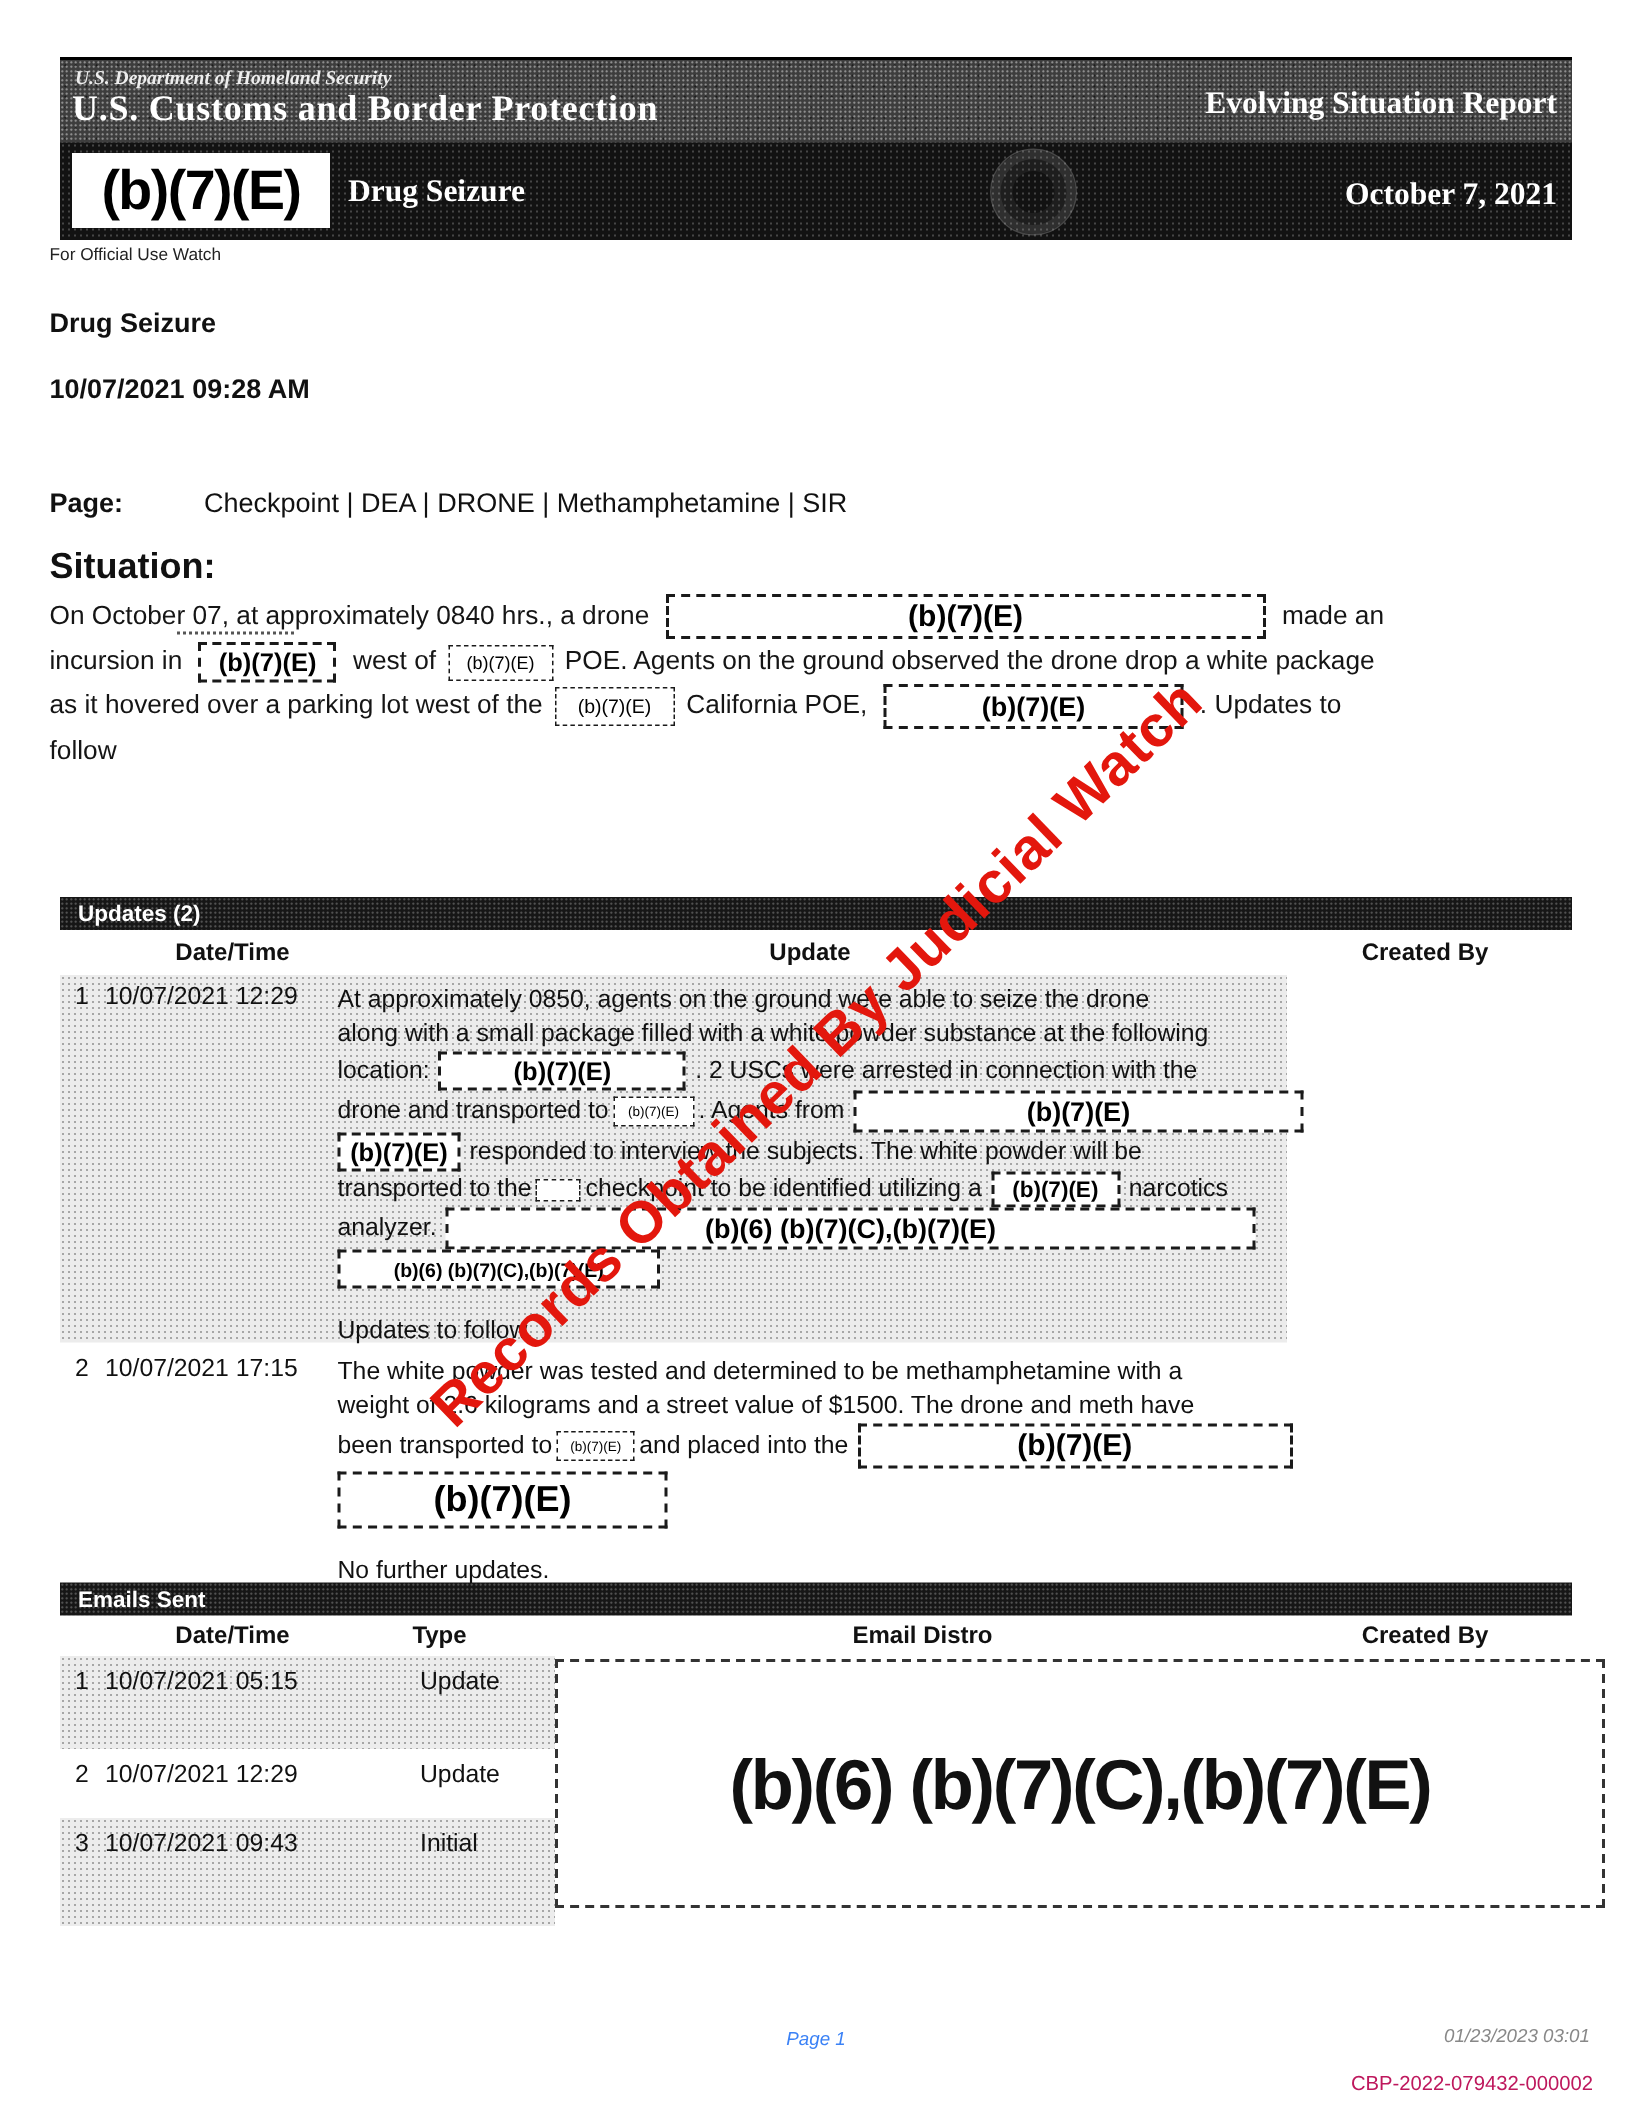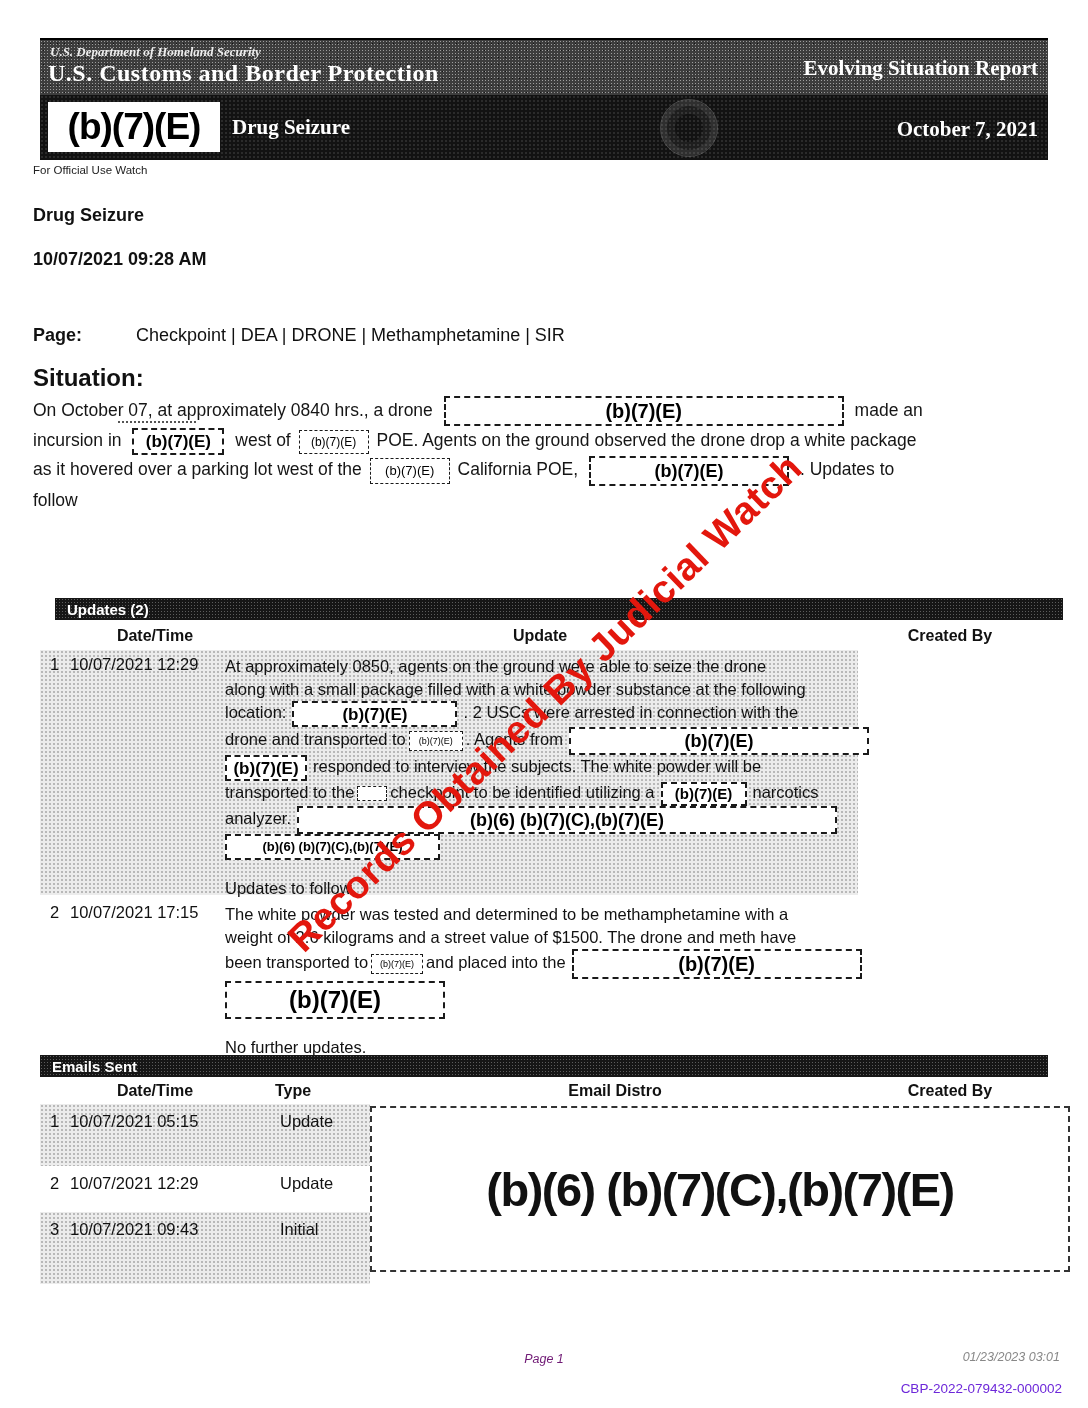--- a/index.html
+++ b/index.html
@@ -47,21 +47,21 @@
   .rc{display:inline-flex;align-items:center;justify-content:center;background:#fff;
       border:2px dashed #1a1a1a;font-weight:bold;color:#000;vertical-align:middle;
       margin:0 6px;box-sizing:border-box;line-height:1;}
   .rn{font-weight:normal;border-width:1px;margin:0 3px;}
 
   
   .sec-bar{position:absolute;left:40px;width:1008px;height:22px;background-color:#161616;
       background-image:radial-gradient(rgba(255,255,255,.3) .5px,transparent .9px);
       background-size:3px 3px;color:#fff;font-weight:bold;font-size:15px;}
   .sec-bar .lbl{position:absolute;left:12px;top:3px;}
-  #updates-bar{top:598px;margin-left:15px;} #emails-bar{top:1055px;}
+  #updates-bar{top:598px;} #emails-bar{top:1055px;}
   .thead{position:absolute;left:0;width:1088px;font-weight:bold;font-size:16px;}
   #u-head{top:627px;} #e-head{top:1082px;}
   .th{position:absolute;text-align:center;}
   .th-dt{left:85px;width:140px;} .th-up{left:450px;width:180px;}
   .th-cb{left:870px;width:160px;} .th-type{left:243px;width:100px;}
   .th-distro{left:520px;width:190px;}
 
   
   .stipple{background-color:#ececec;
       background-image:radial-gradient(#a6a6a6 .6px,transparent 1px);
@@ -85,23 +85,23 @@
   .e-row1{top:1104px;height:62px;} .e-row2{top:1166px;height:46px;} .e-row3{top:1212px;height:72px;}
   .e-num{position:absolute;left:10px;top:8px;}
   .e-date{position:absolute;left:30px;top:8px;}
   .e-type{position:absolute;left:240px;top:8px;}
   .distro-box{position:absolute;left:370px;top:1106px;width:696px;height:162px;
       border:2px dashed #333;background:#fff;display:flex;align-items:center;
       justify-content:center;font-weight:bold;font-size:47px;letter-spacing:-1.5px;white-space:nowrap;}
 
   
   .f-page{position:absolute;left:0;top:1352px;width:1088px;text-align:center;
-      font-style:italic;font-size:12.5px;color:#701a75;}
+      font-style:italic;font-size:12.5px;color:#3b82f6;}
   .f-printed{position:absolute;right:28px;top:1350px;font-style:italic;font-size:12.5px;color:#888;}
-  .f-docid{position:absolute;right:26px;top:1381px;font-size:13.5px;color:#6d28d9;}
+  .f-docid{position:absolute;right:26px;top:1381px;font-size:13.5px;color:#be185d;}
 
   
   .watermark{position:absolute;left:545px;top:703px;
       transform:translate(-50%,-50%) rotate(-44deg);
       font-size:39px;font-weight:bold;letter-spacing:.5px;white-space:nowrap;
       z-index:30;pointer-events:none;}
 </style>
 </head>
 <body>
 

